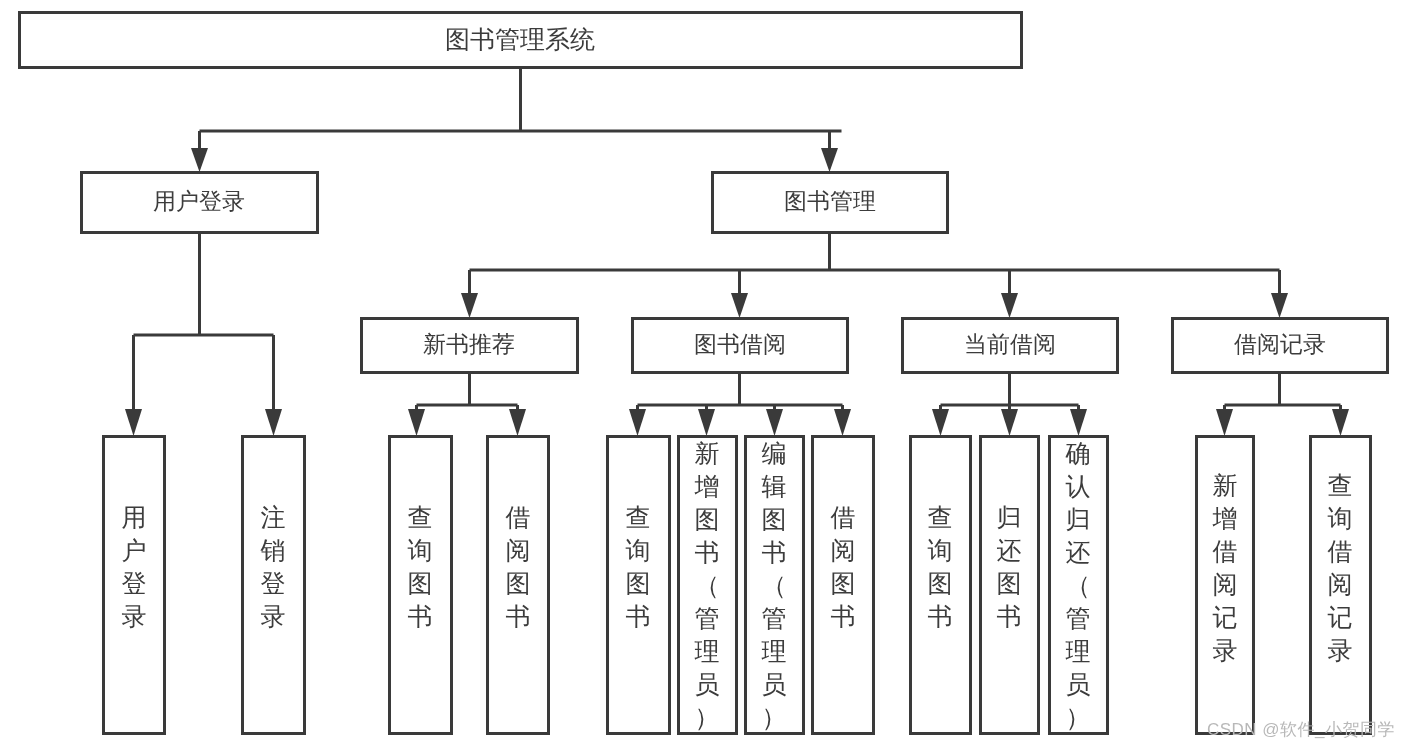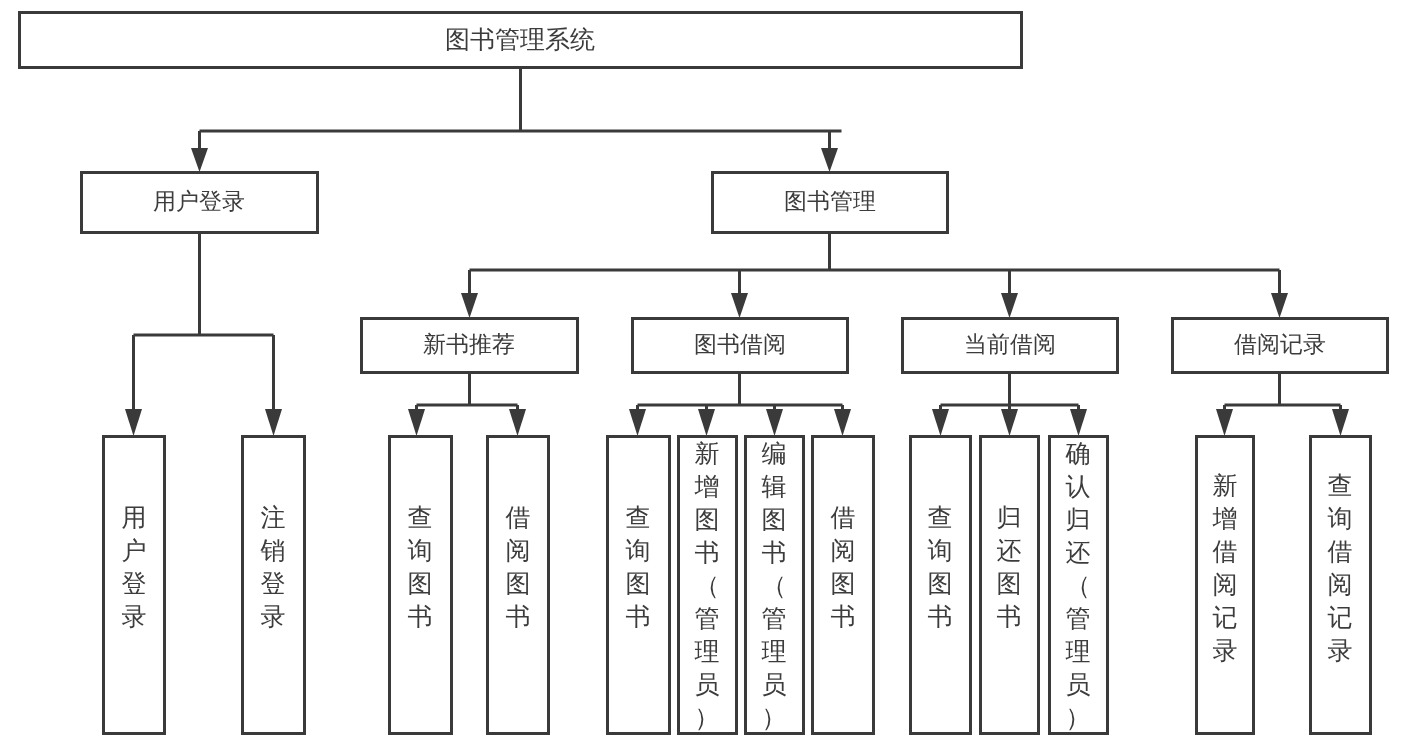--- a/index.html
+++ b/index.html
@@ -231,13 +231,14 @@
       <text class="leaf-label" x="1225" y="494"><tspan x="1225" y="494">新</tspan><tspan x="1225" y="527">增</tspan><tspan x="1225" y="560">借</tspan><tspan x="1225" y="593">阅</tspan><tspan x="1225" y="626">记</tspan><tspan x="1225" y="659">录</tspan></text>
     </g>
 
     <g>
       <rect class="node-box" x="1310.5" y="436.5" width="60" height="297"></rect>
       <text class="leaf-label" x="1340" y="494"><tspan x="1340" y="494">查</tspan><tspan x="1340" y="527">询</tspan><tspan x="1340" y="560">借</tspan><tspan x="1340" y="593">阅</tspan><tspan x="1340" y="626">记</tspan><tspan x="1340" y="659">录</tspan></text>
     </g>
 
   </svg>
 
+  <div class="watermark">CSDN @软件_小贺同学</div>
 </div>
 
 </body></html>

